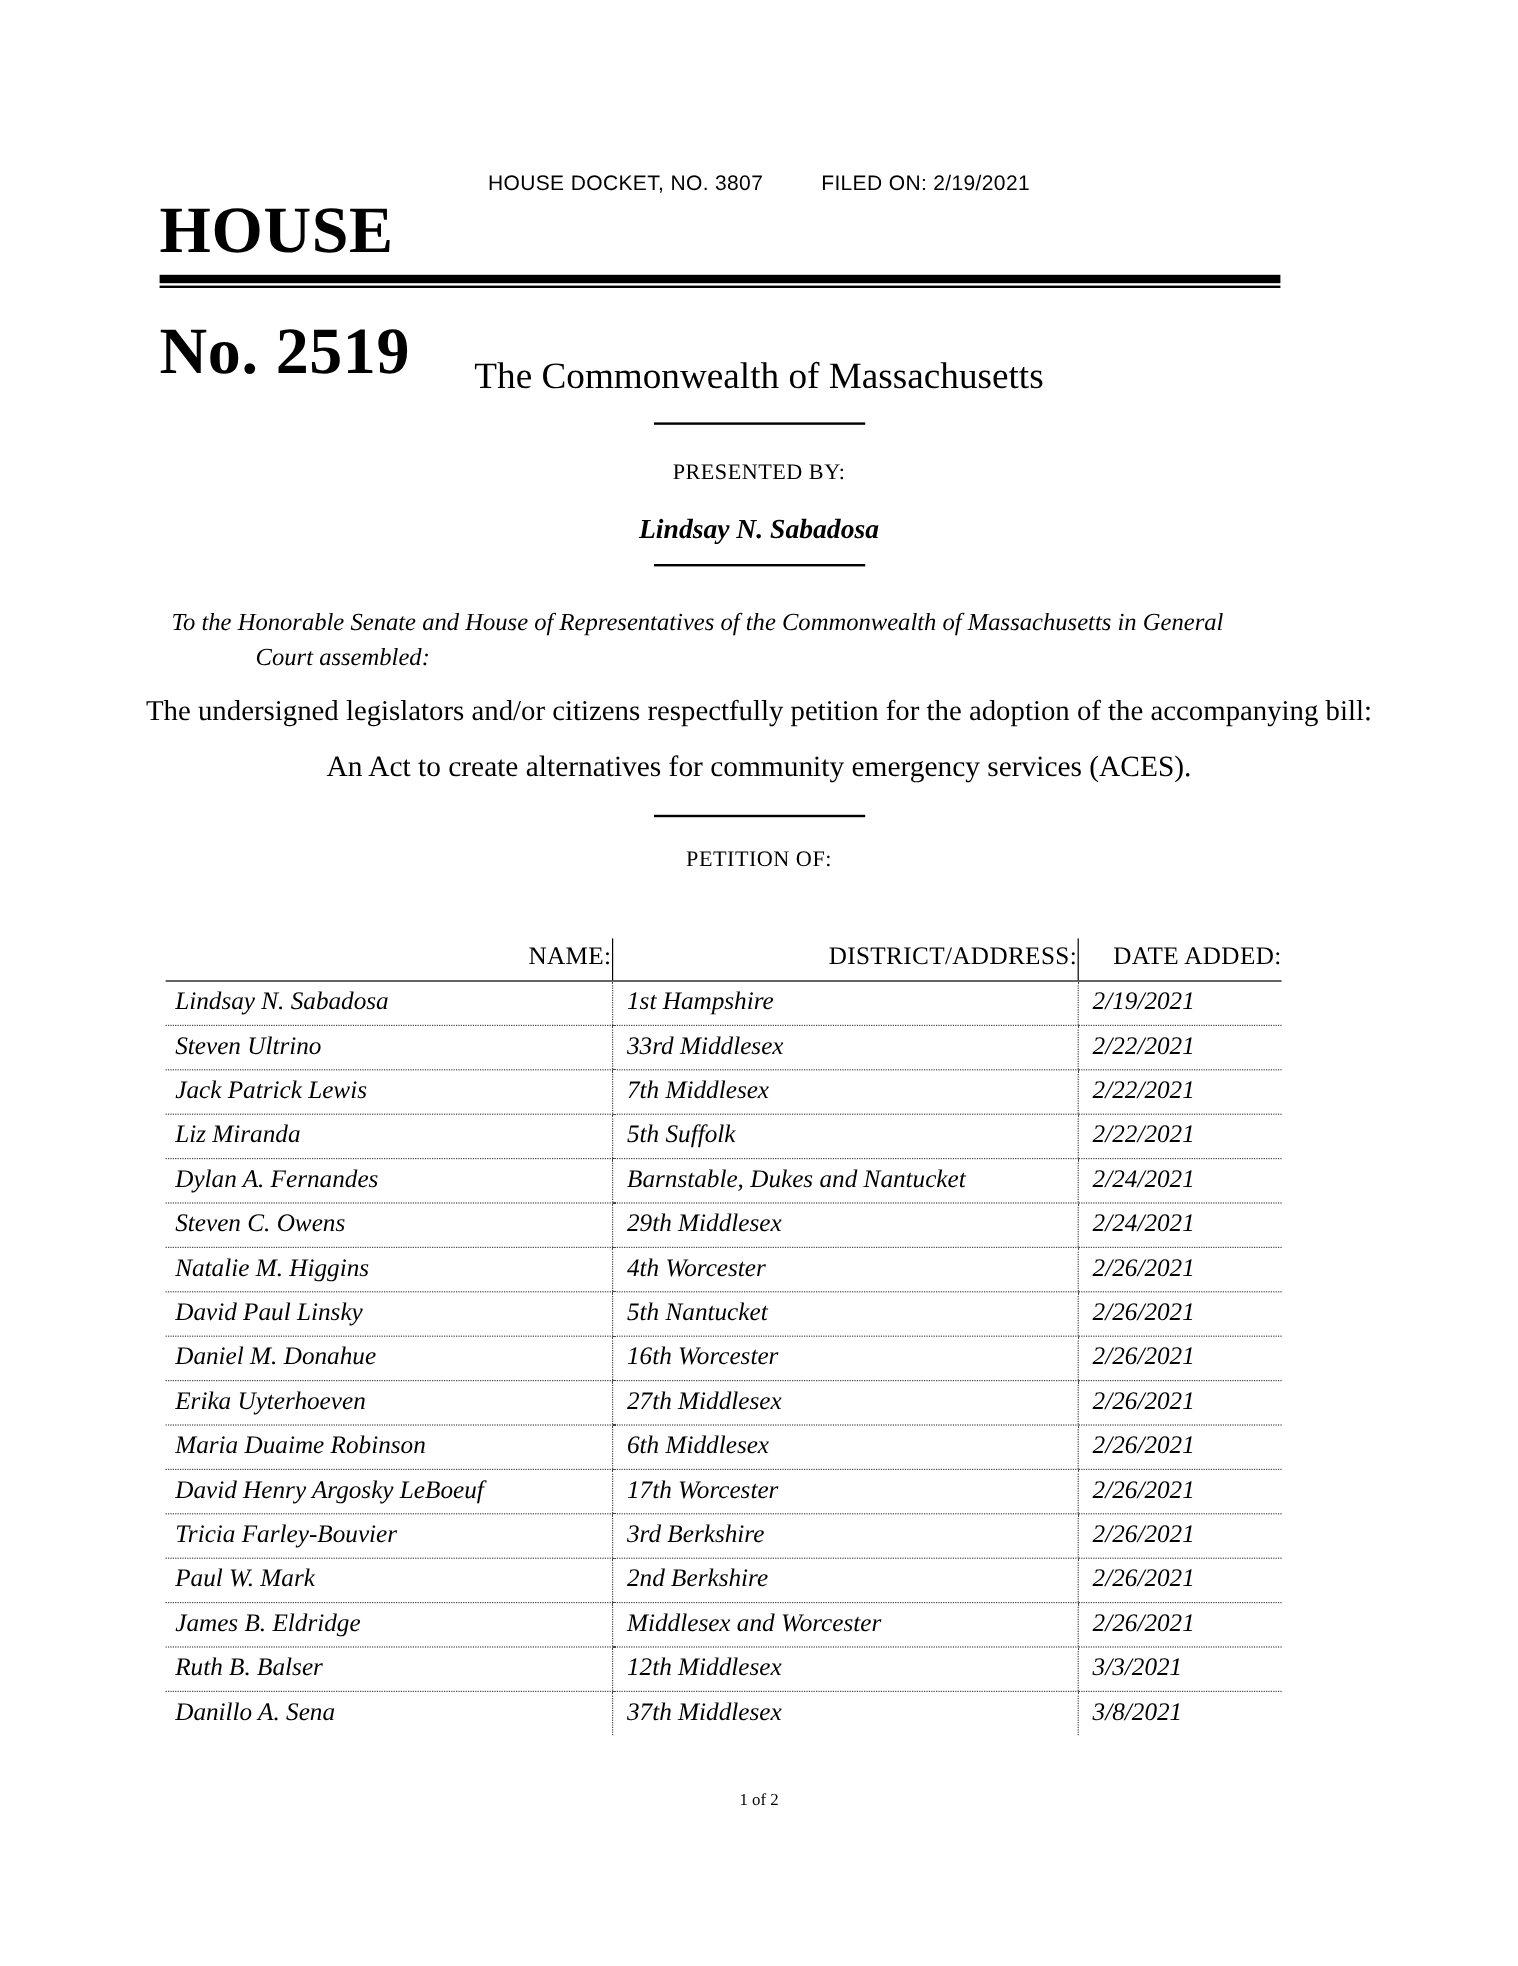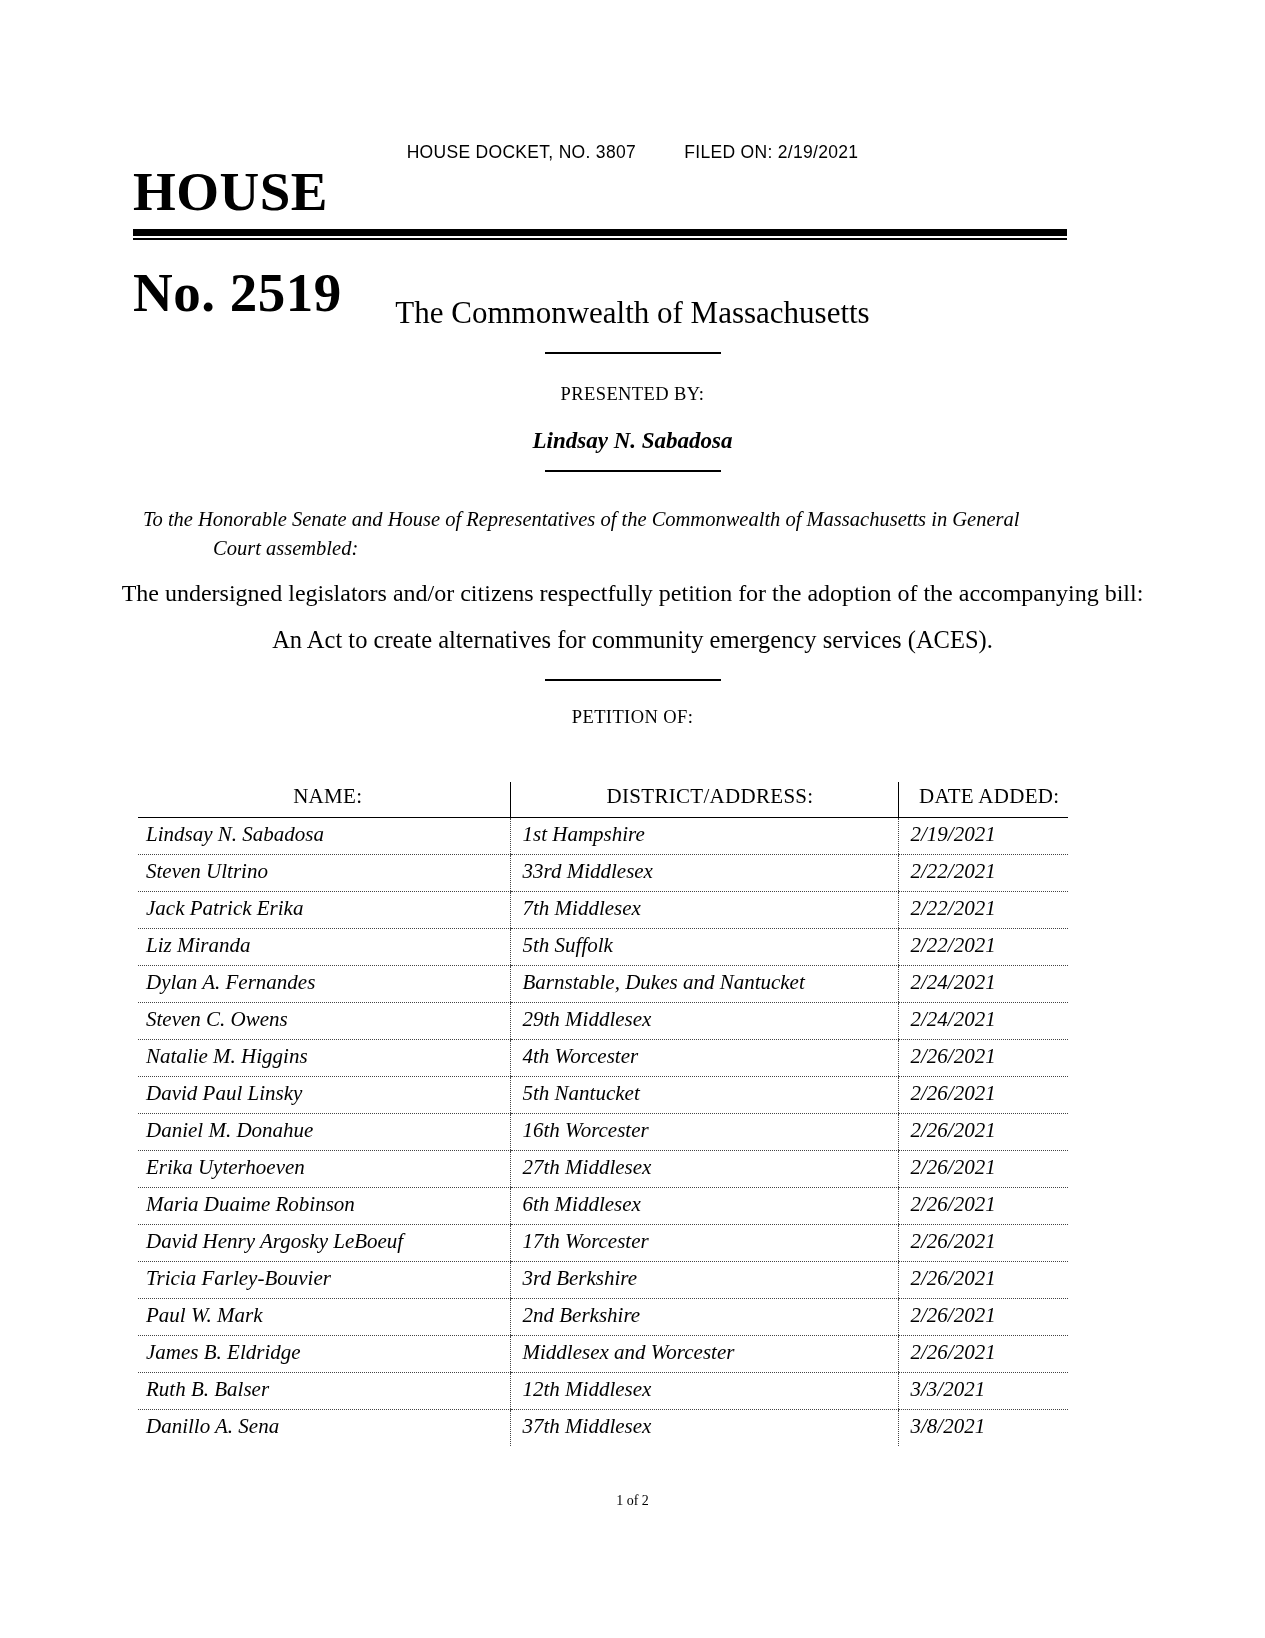--- a/index.html
+++ b/index.html
@@ -195,21 +195,21 @@
     left: 138px;
     width: 930px;
     border-collapse: collapse;
     table-layout: fixed;
   }
   .petition-table col.c-name   { width: 372px; }
   .petition-table col.c-dist   { width: 388px; }
   .petition-table col.c-date   { width: 170px; }
 
   .petition-table th {
-    text-align: center;
+    text-align: right;
     font-weight: normal;
     font-variant: small-caps;
     font-size: 21px;
     letter-spacing: 0.3px;
     padding: 2px 0 8px 8px;
     vertical-align: bottom;
     border-bottom: 1.6px solid #000;
   }
   .petition-table th.th-dist,
   .petition-table th.th-date {
@@ -306,21 +306,21 @@
           <td class="td-name">Lindsay N. Sabadosa</td>
           <td class="td-dist">1st Hampshire</td>
           <td class="td-date">2/19/2021</td>
         </tr>
         <tr>
           <td class="td-name">Steven Ultrino</td>
           <td class="td-dist">33rd Middlesex</td>
           <td class="td-date">2/22/2021</td>
         </tr>
         <tr>
-          <td class="td-name">Jack Patrick Erika</td>
+          <td class="td-name">Jack Patrick Lewis</td>
           <td class="td-dist">7th Middlesex</td>
           <td class="td-date">2/22/2021</td>
         </tr>
         <tr>
           <td class="td-name">Liz Miranda</td>
           <td class="td-dist">5th Suffolk</td>
           <td class="td-date">2/22/2021</td>
         </tr>
         <tr>
           <td class="td-name">Dylan A. Fernandes</td>

